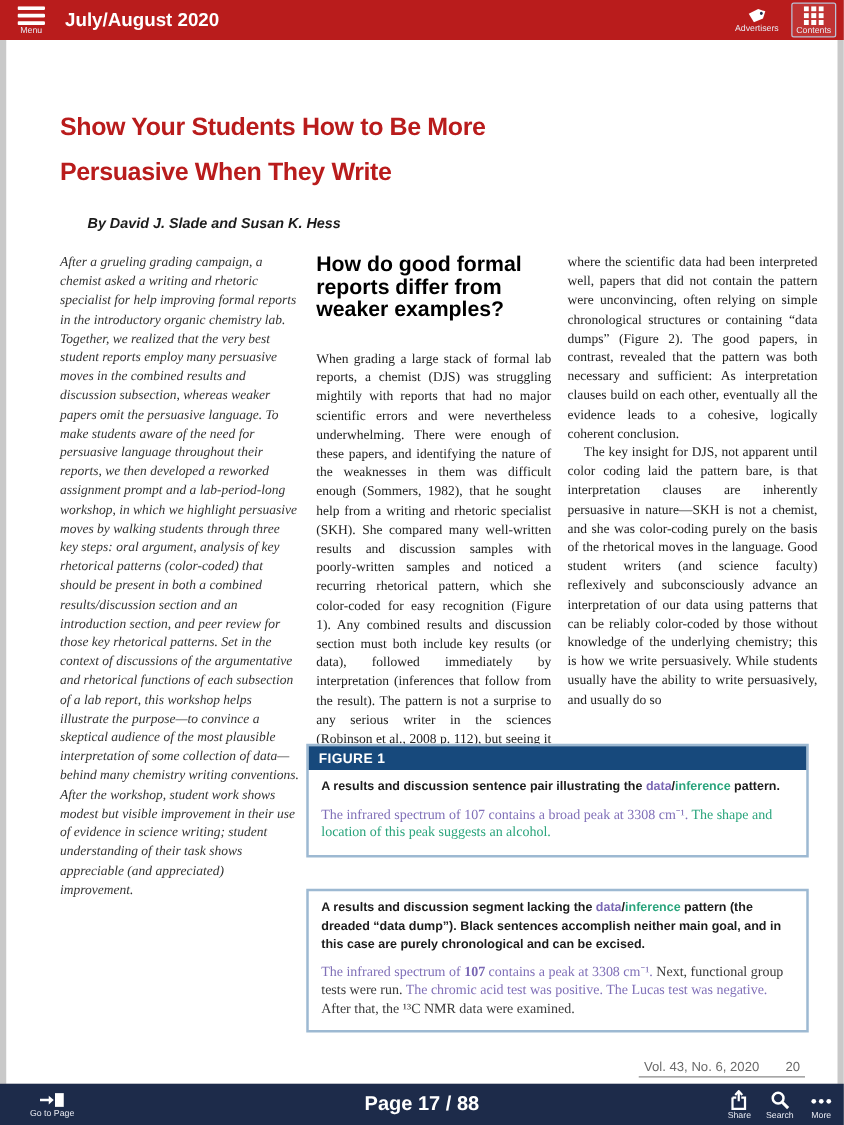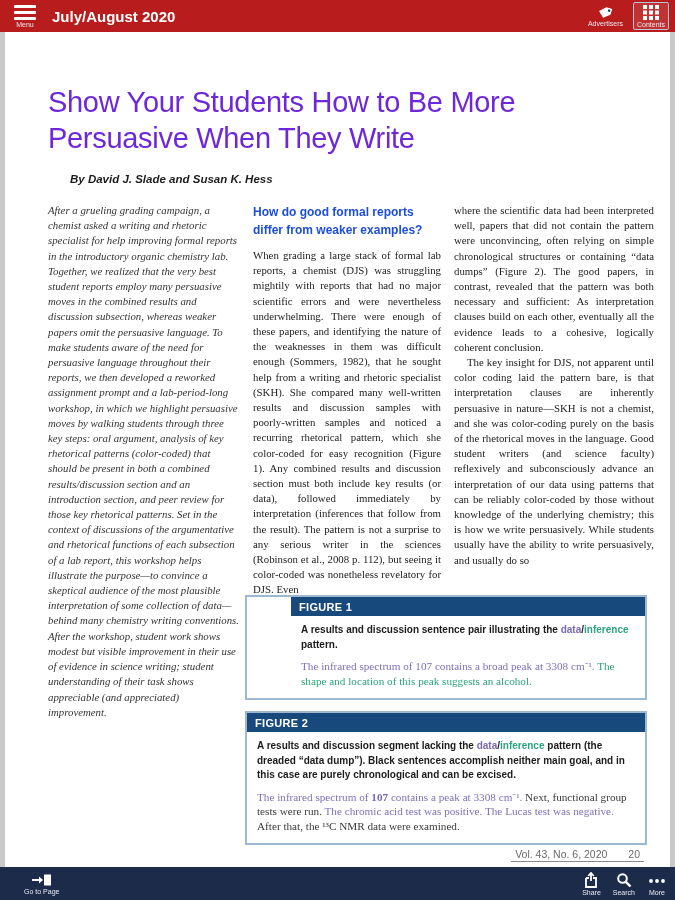--- a/index.html
+++ b/index.html
@@ -38,45 +38,45 @@
   }
   .right-icons { position:absolute; right:8px; top:0; height:33px; display:flex; align-items:center; gap:12px; }
 
   
   .page {
     position:absolute; top:32px; left:5px; width:665px; height:835px;
     background:#ffffff; overflow:hidden;
   }
   .article-title {
     margin:52px 0 0 43px; width:610px;
-    color:#6d28d9; font-weight:normal; font-size:29px; line-height:36px;
+    color:#b91c1c; font-weight:bold; font-size:20px; line-height:36px;
     letter-spacing:-0.3px;
   }
   .byline {
     margin:17px 0 0 65px; font-size:11.5px; font-weight:bold; font-style:italic; color:#1c1c1c;
   }
   .columns {
     display:flex; margin:18px 0 0 43px; gap:13px;
   }
   .col { font-family:"Liberation Serif", serif; font-size:10.8px; line-height:15.2px; color:#222; }
   .col-1 { width:192px; font-style:italic; color:#333; }
   .col-2 { width:188px; text-align:justify; }
   .col-3 { width:200px; text-align:justify; }
   .col-heading {
     font-family:"Liberation Sans", sans-serif; font-weight:bold;
-    color:#1d4ed8; font-size:12px; line-height:18px; margin-bottom:9px; text-align:left;
+    color:#000000; font-size:17px; line-height:18px; margin-bottom:23px; text-align:left;
   }
   .col-3 .para2 { text-indent:13px; }
 
   
   .figure-box {
     position:absolute; left:240px; width:402px; background:#ffffff;
     border:2px solid #9db9d2;
   }
-  .figure-1 { top:563px;padding-left:44px; }
+  .figure-1 { top:563px; }
   .figure-2 { top:679px; }
   .figure-header {
     background:#17497c; color:#ffffff; font-weight:bold; font-size:11px;
     padding:4px 8px 3px; letter-spacing:0.3px;
   }
   .figure-caption { padding:7px 10px 2px; font-size:10px; font-weight:bold; line-height:14.5px; color:#1c1c1c; }
   .figure-body { padding:5px 10px 10px; font-size:11.2px; line-height:14.5px;font-family:Liberation Serif, serif; }
 
   .seg-bold { font-weight:bold; color:#1c1c1c; }
   .seg-data-bold { font-weight:bold; color:#7a68b4; }
@@ -158,21 +158,20 @@
     </div>
   </div>
 
   <div class="figure-box figure-1">
     <div class="figure-header">FIGURE 1</div>
     <div class="figure-caption"><span class="seg-bold">A results and discussion sentence pair illustrating the </span><span class="seg-data-bold">data</span><span class="seg-bold">/</span><span class="seg-inference-bold">inference</span><span class="seg-bold"> pattern.</span></div>
     <div class="figure-body"><span class="seg-data">The infrared spectrum of 107 contains a broad peak at 3308 cm⁻¹. </span><span class="seg-inference">The shape and location of this peak suggests an alcohol.</span></div>
   </div>
 
   <div class="figure-box figure-2">
-    <div class="figure-header">FIGURE 2</div>
     <div class="figure-caption"><span class="seg-bold">A results and discussion segment lacking the </span><span class="seg-data-bold">data</span><span class="seg-bold">/</span><span class="seg-inference-bold">inference</span><span class="seg-bold"> pattern (the dreaded “data dump”). Black sentences accomplish neither main goal, and in this case are purely chronological and can be excised.</span></div>
     <div class="figure-body"><span class="seg-data">The infrared spectrum of </span><span class="seg-data-bold">107</span><span class="seg-data"> contains a peak at 3308 cm⁻¹. </span><span class="seg-plain">Next, functional group tests were run. </span><span class="seg-data">The chromic acid test was positive.  The Lucas test was negative. </span><span class="seg-plain">After that, the ¹³C NMR data were examined.</span></div>
   </div>
 
   <div class="page-footer">
     <span>Vol. 43, No. 6, 2020</span>
     <span class="pg">20</span>
   </div>
 </div>
 
@@ -181,20 +180,21 @@
     <span>
       <svg width="20" height="14" viewBox="0 0 20 14">
         <line x1="0" y1="7" x2="8" y2="7" stroke="#ffffff" stroke-width="2"></line>
         <path d="M7 3.5 L11 7 L7 10.5 Z" fill="#ffffff"></path>
         <rect x="12" y="1.5" width="7" height="11" fill="#ffffff"></rect>
       </svg>
     </span>
     <span class="lbl">Go to Page</span>
   </div>
 
+  <div class="page-indicator">Page 17 / 88</div>
 
   <div class="right-icons">
     <div class="icon-stack">
       <span>
         <svg width="16" height="16" viewBox="0 0 16 16">
           <path d="M3 6 H6 M10 6 H13 V15 H3 V6" fill="none" stroke="#ffffff" stroke-width="1.8"></path>
           <line x1="8" y1="1.5" x2="8" y2="9" stroke="#ffffff" stroke-width="1.8"></line>
           <path d="M5.2 4 L8 1 L10.8 4" fill="none" stroke="#ffffff" stroke-width="1.8"></path>
         </svg>
       </span>

